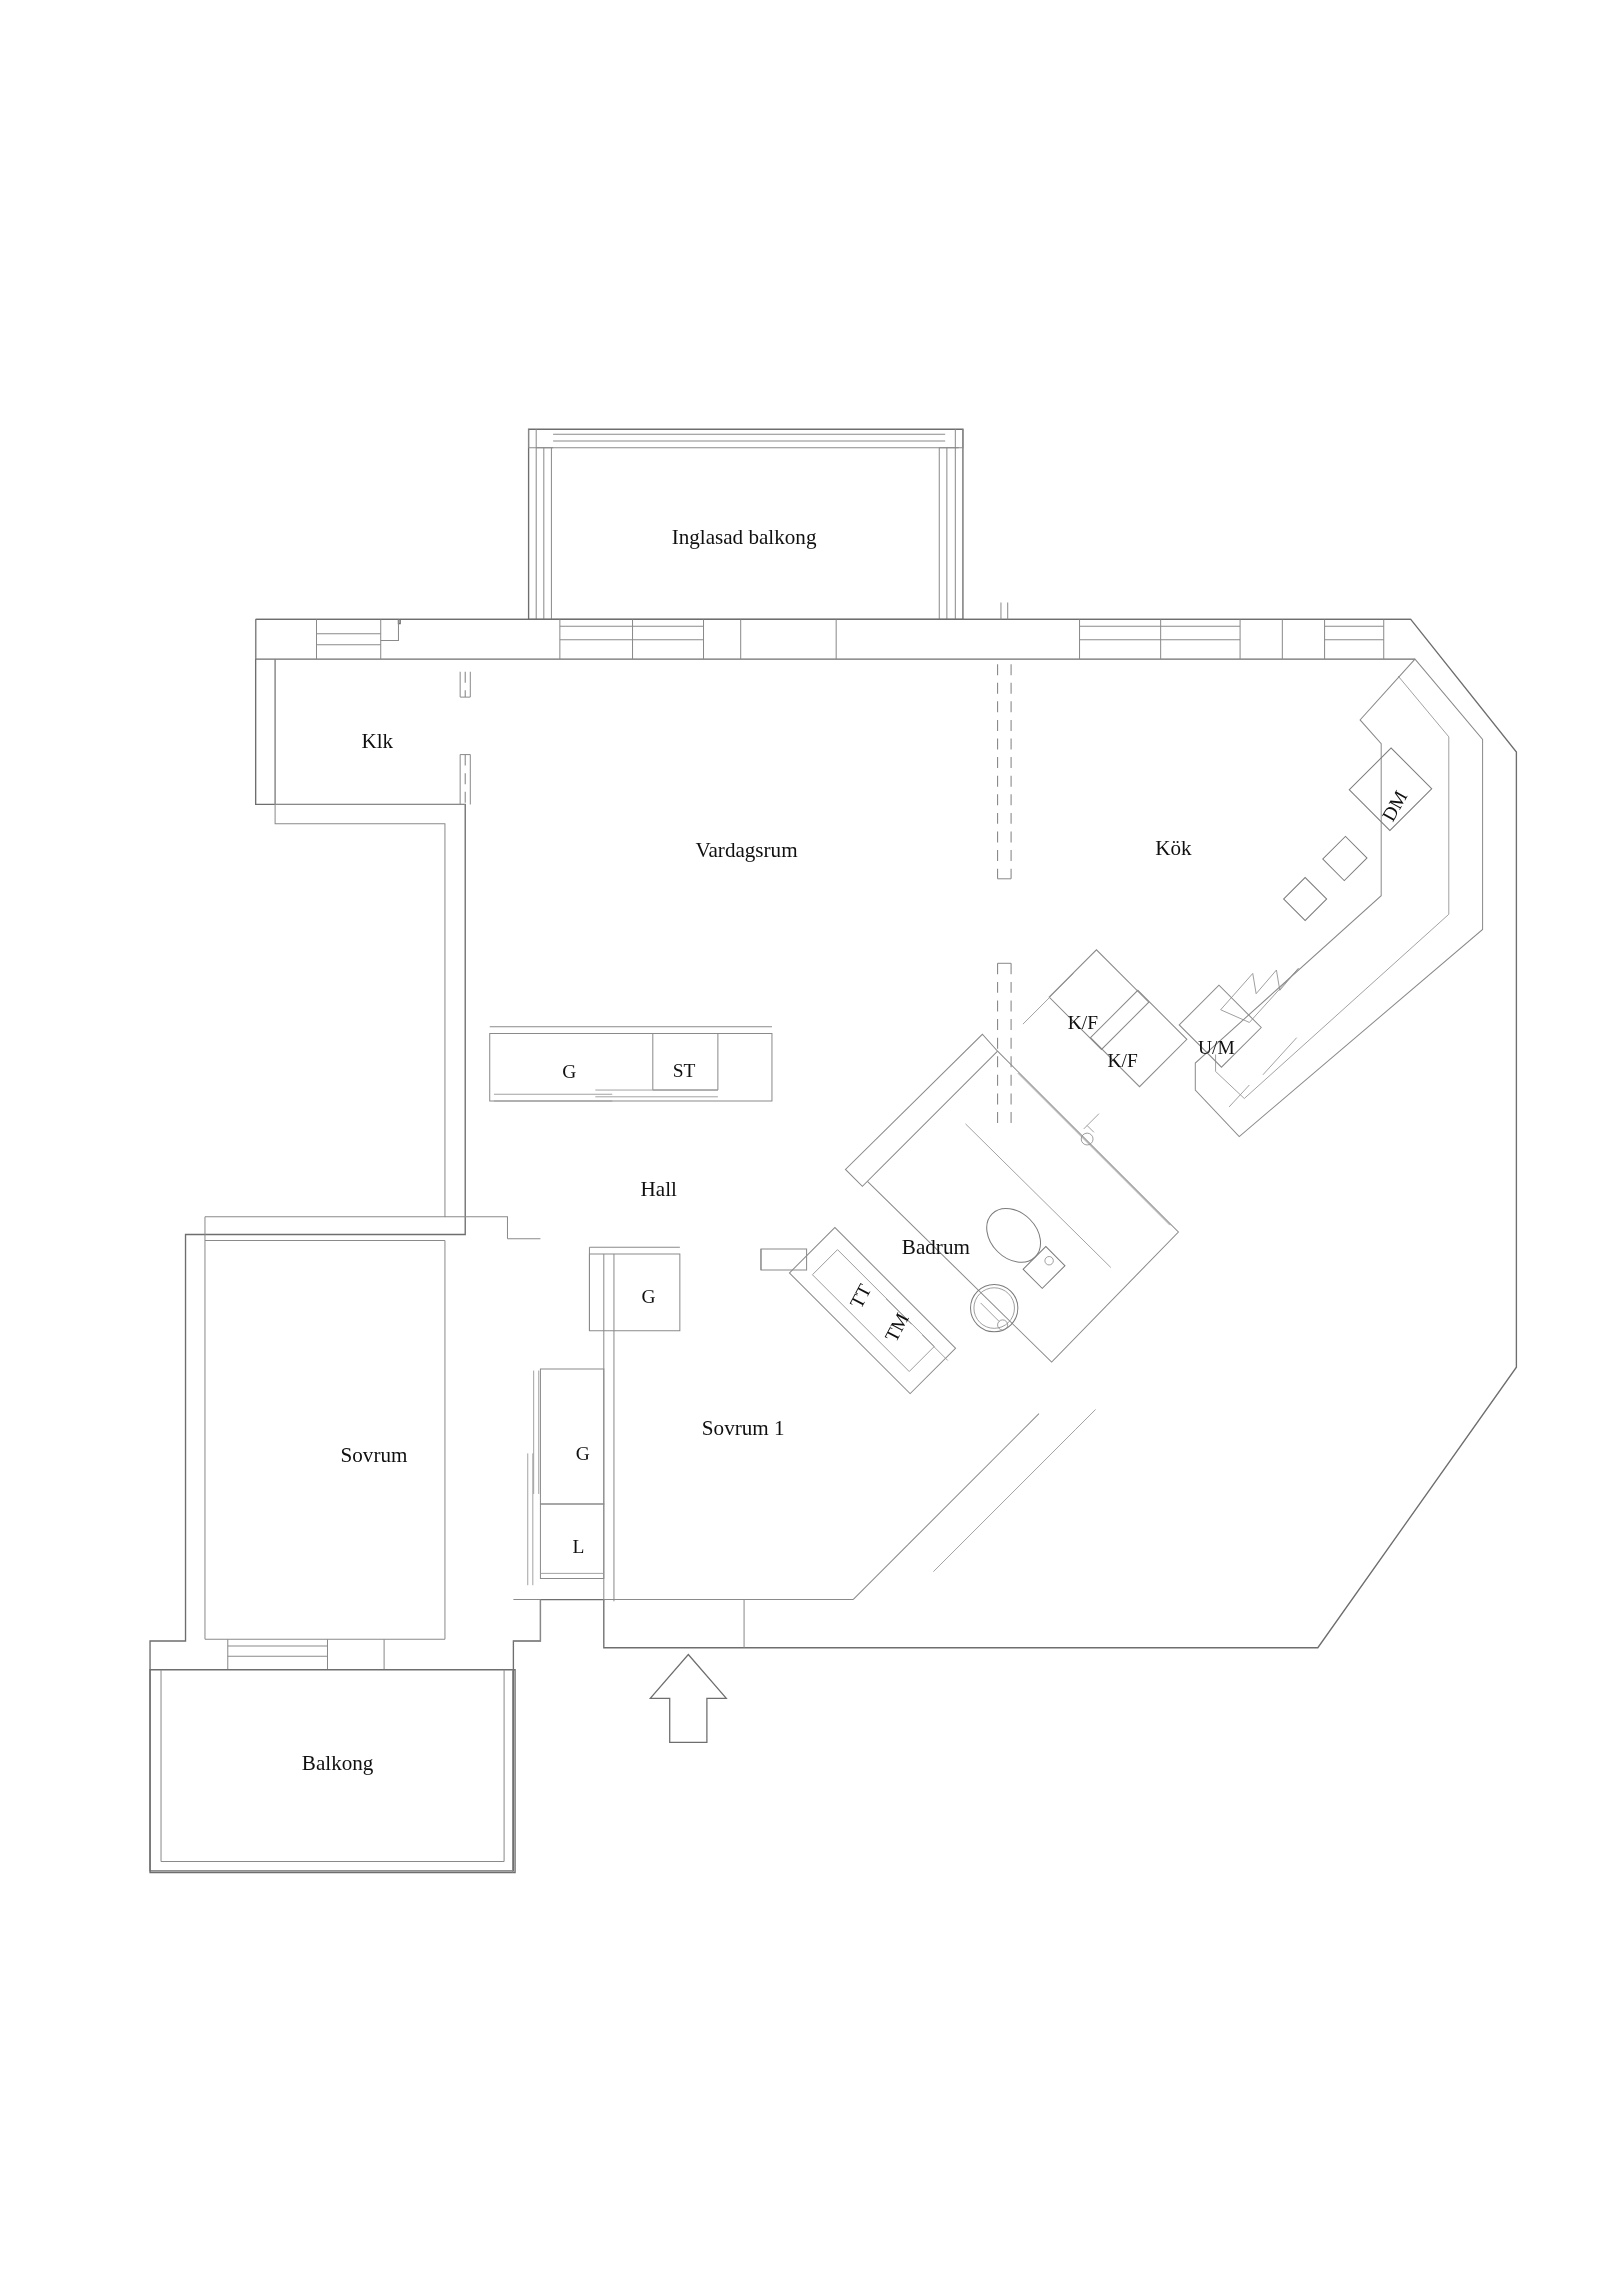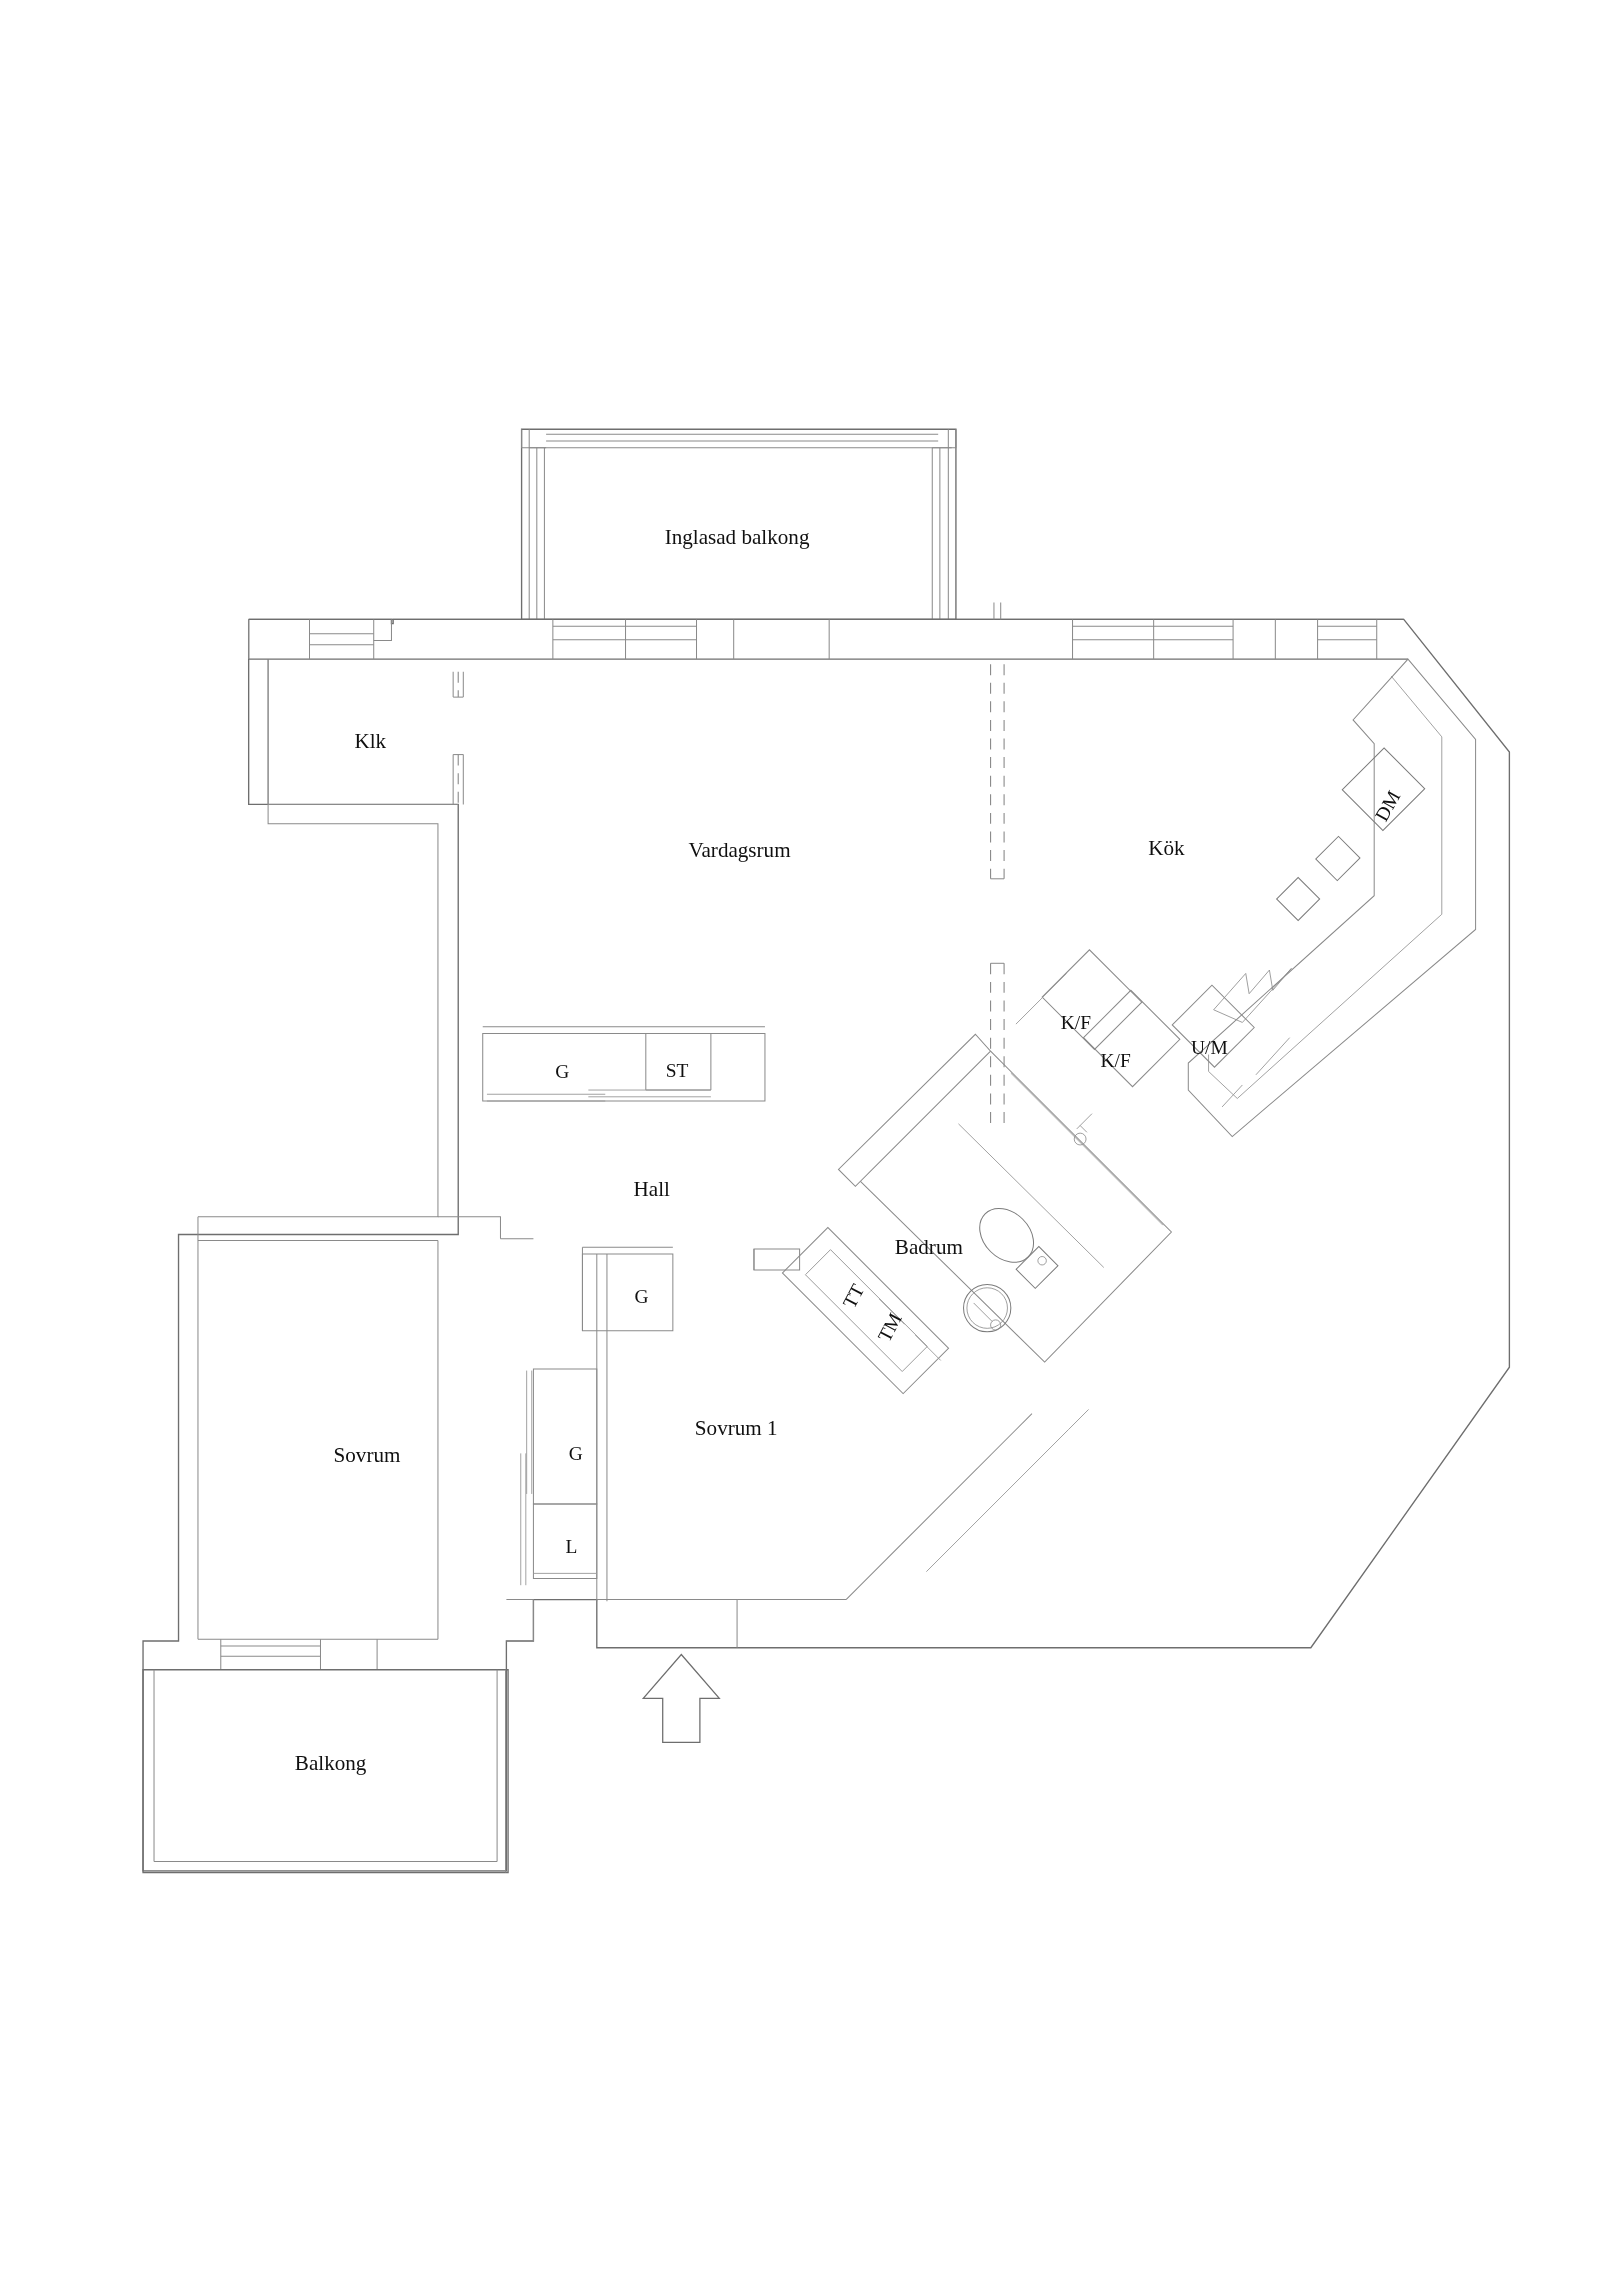--- a/index.html
+++ b/index.html
@@ -10,21 +10,21 @@
   }
   body {
     width: 1623px;
     height: 2295px;
     position: relative;
     font-family: "Liberation Serif", "DejaVu Serif", serif;
     overflow: hidden;
   }
   #plan-root {
     position: absolute;
-    left: 5px; top: 0;
+    left: 12px; top: 0;
     width: 1560px;
     height: 2295px;
   }
   svg#floorplan {
     display: block;
     width: 1623px;
     height: 2295px;
   }
   .wall       { fill: none; stroke: #6e6e6e; stroke-width: 1.6; }
   .wall-thin  { fill: none; stroke: #8a8a8a; stroke-width: 1.2; }

